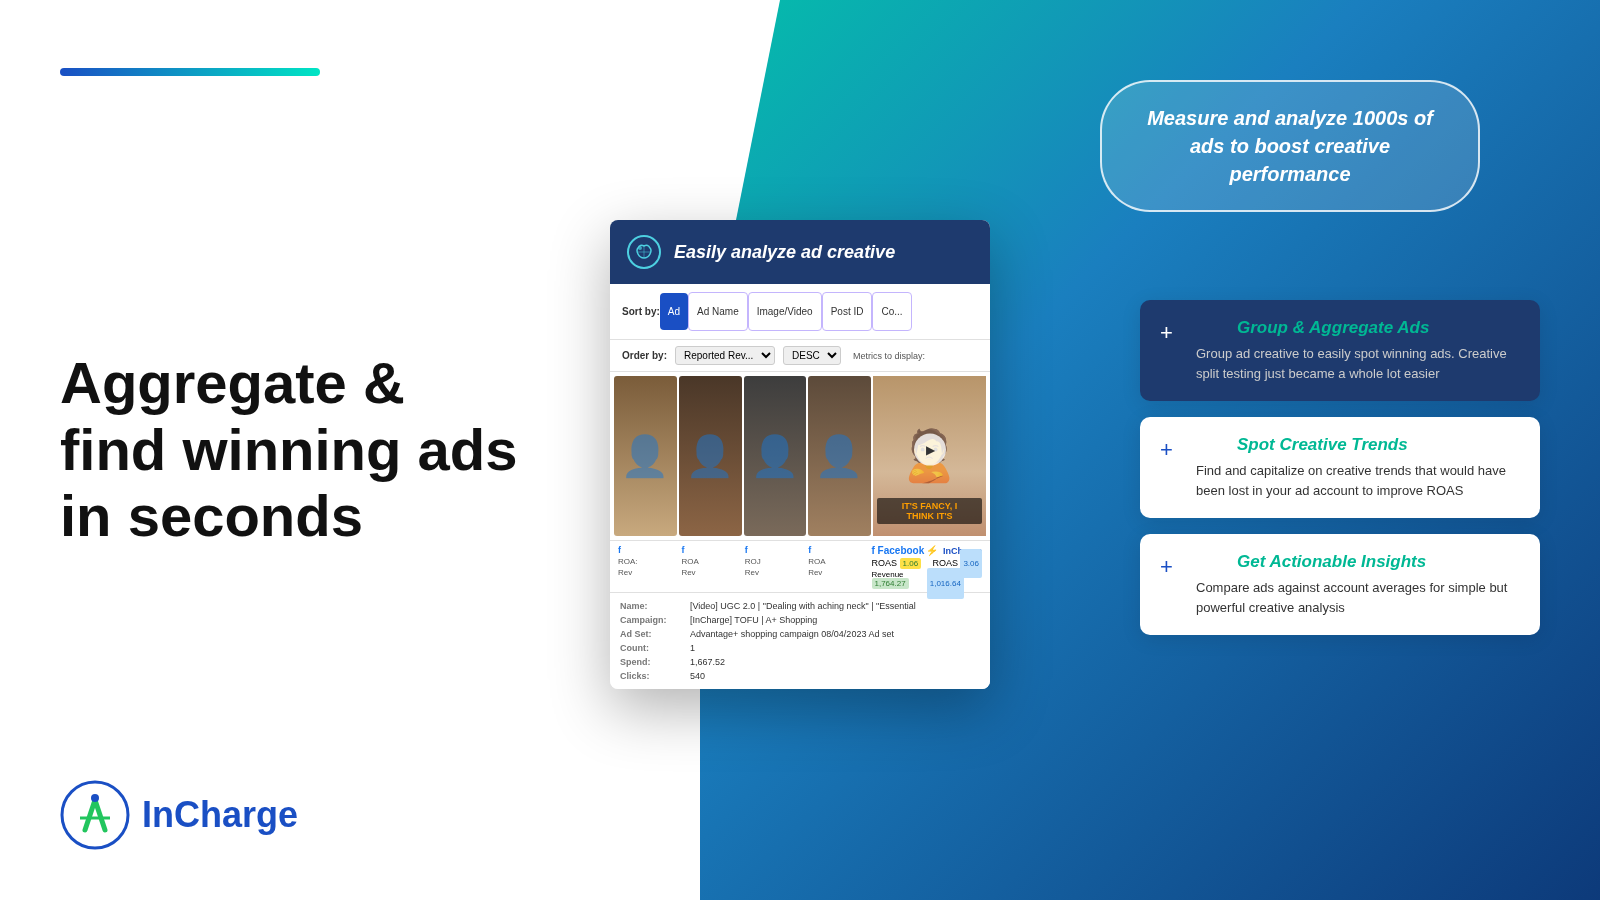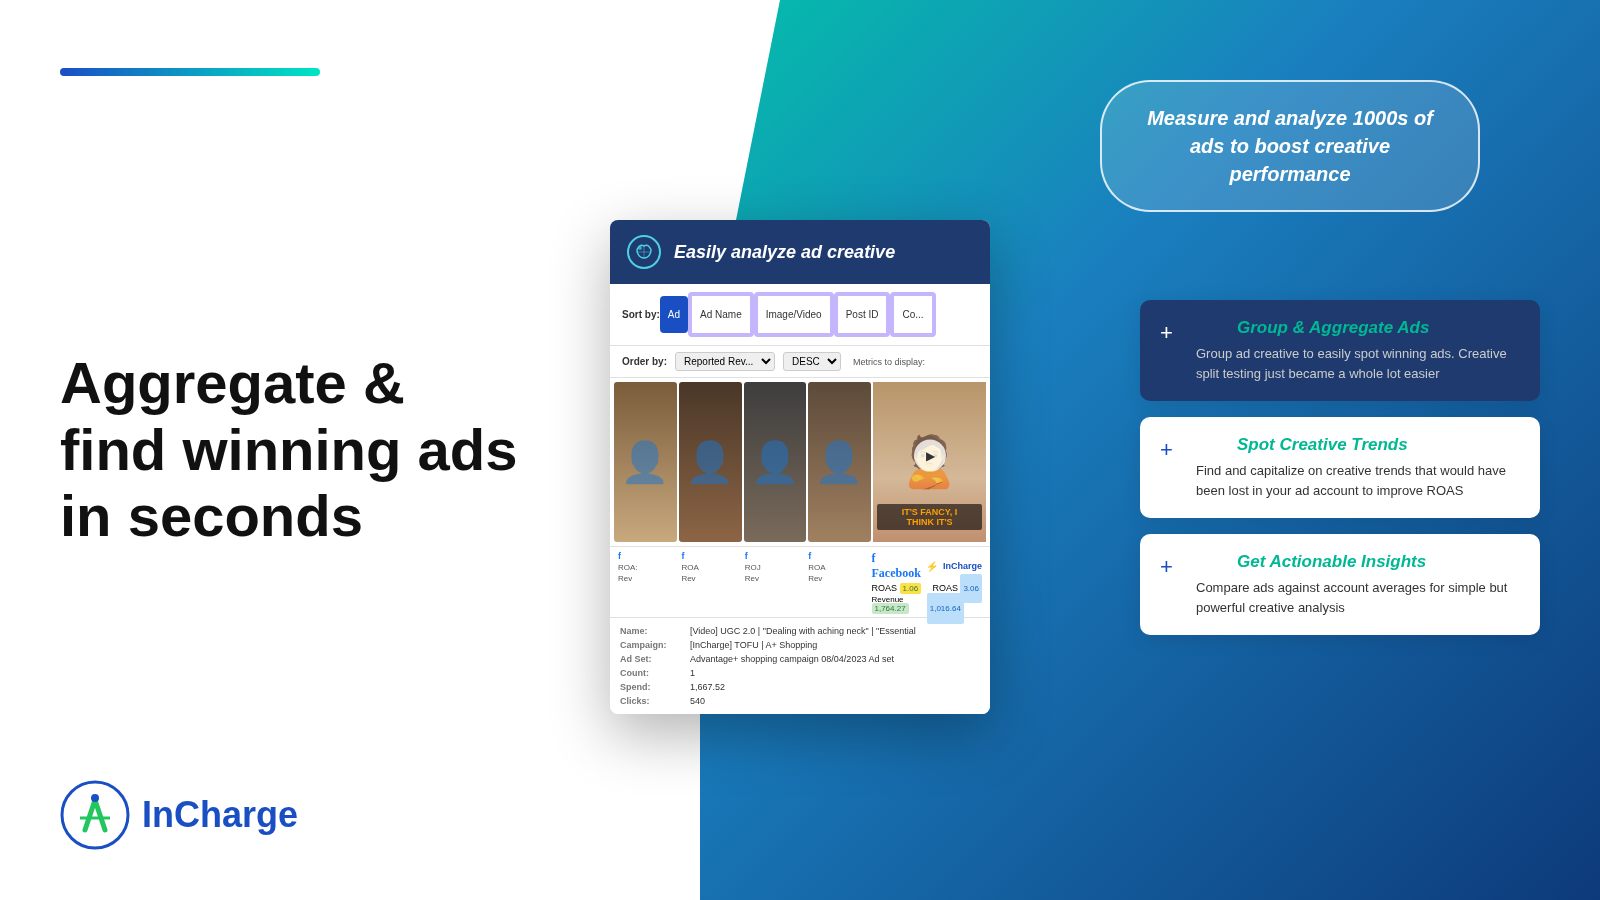--- a/index.html
+++ b/index.html
@@ -177,21 +177,21 @@
 
     .sort-btn.active {
       background: #1a4fc4;
       color: #fff;
       border: none;
     }
 
     .sort-btn.inactive {
       background: #fff;
       color: #333;
-      border: 4px solid #c4b5fd;
+      border: 1px solid #c4b5fd;
     }
 
     .order-bar {
       background: #fff;
       padding: 6px 12px;
       display: flex;
       align-items: center;
       gap: 8px;
       border-bottom: 1px solid #e0e0e0;
       font-size: 10px;
@@ -491,21 +491,21 @@
       <span class="stat-rev">Rev</span>
     </div>
     <div class="ad-stat-col">
       <span class="stat-fb">f</span>
       <span class="stat-label">ROA</span>
       <span class="stat-rev">Rev</span>
     </div>
 
     <div style="flex:1.8;display:flex;flex-direction:column;gap:2px;">
       <div style="display:flex;justify-content:space-between;align-items:center;">
-        <span style="font-size:12px;color:#1877f2;font-weight:700;font-family:Liberation Serif, serif;">f Facebook</span>
+        <span style="font-size:10px;color:#1877f2;font-weight:700;">f Facebook</span>
         <div class="incharge-logo-small">
           <span style="color:#22c55e;font-size:10px;">⚡</span>
           <span>InCharge</span>
         </div>
       </div>
       <div style="display:flex;justify-content:space-between;">
         <span>ROAS <span class="roas-green">1.06</span></span>
         <span>ROAS <span class="roas-blue">3.06</span></span>
       </div>
       <div style="display:flex;justify-content:space-between;">

